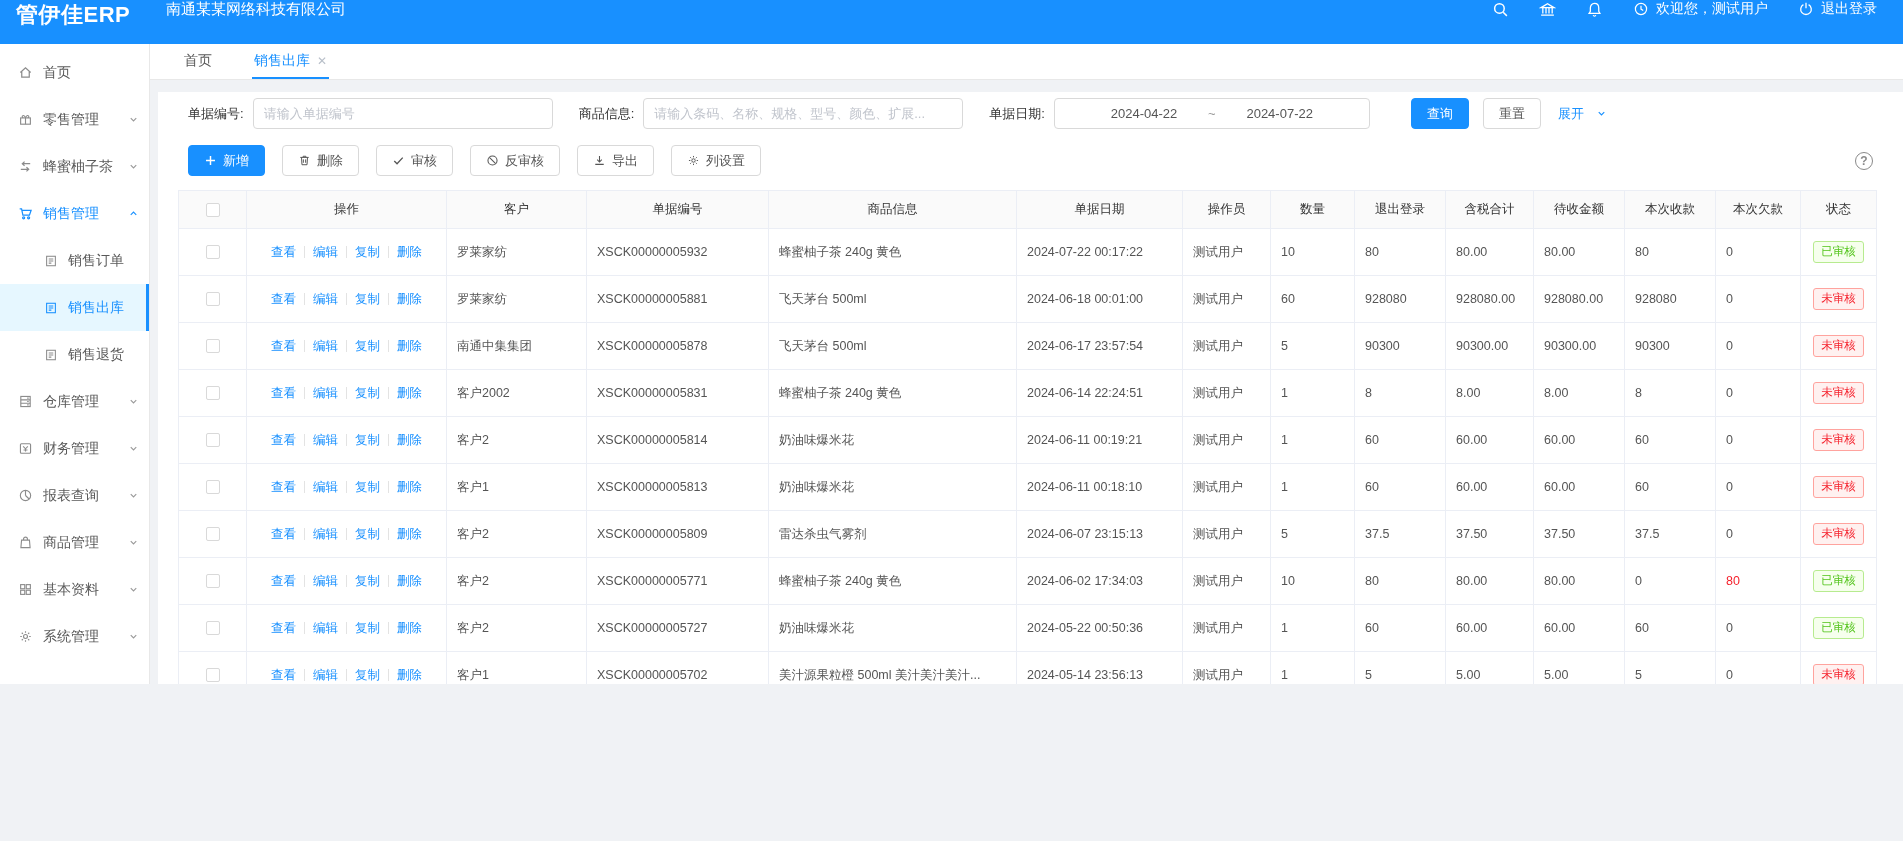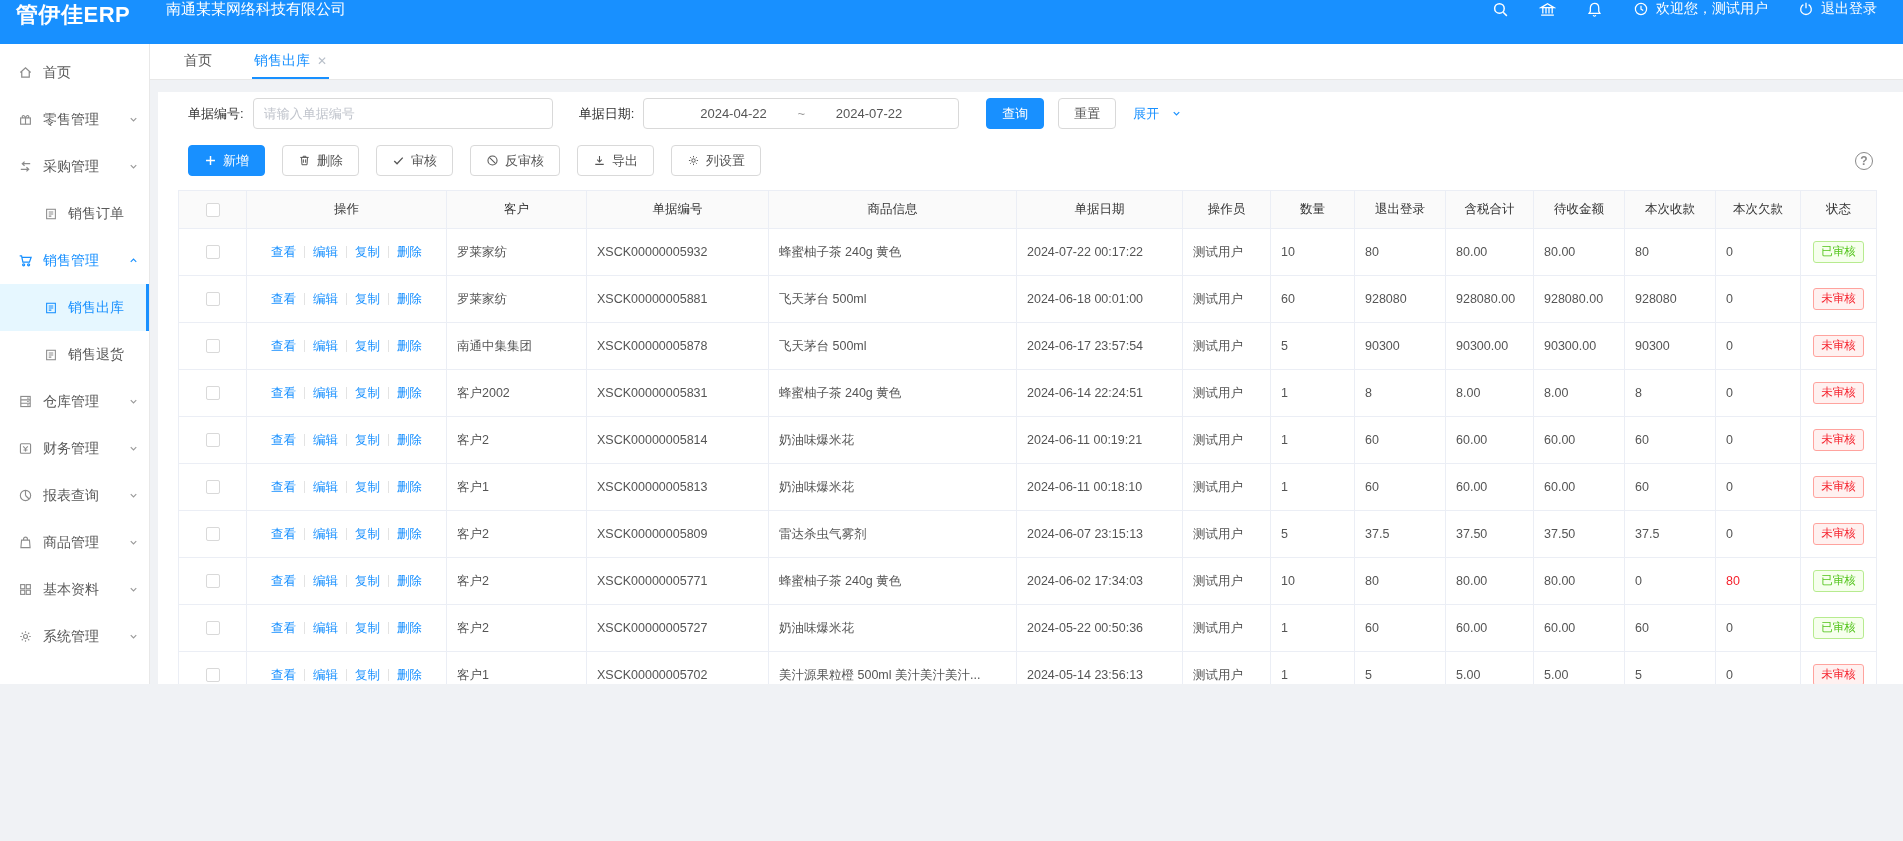--- a/index.html
+++ b/index.html
@@ -143,42 +143,42 @@
         </svg>
       <span>零售管理</span>
       <svg class="icon chev" width="11" height="11" viewBox="0 0 16 16" fill="none" stroke="currentColor" stroke-width="1.6">
           <path d="M4 6l4 4 4-4"></path>
         </svg>
     </div>
     <div class="side-item">
       <svg class="icon side-icon" width="15" height="15" viewBox="0 0 16 16" fill="none" stroke="currentColor" stroke-width="1.3">
           <path d="M13 5H4.8M7 2.8 4.6 5 7 7.2M3 11h8.2M9 8.8 11.4 11 9 13.2"></path>
         </svg>
-      <span>采购管理</span>
-      <svg class="icon chev" width="11" height="11" viewBox="0 0 16 16" fill="none" stroke="currentColor" stroke-width="1.6">
-          <path d="M4 6l4 4 4-4"></path>
-        </svg>
-    </div>
-    <div class="side-item sub">
-      <svg class="icon side-icon" width="14" height="14" viewBox="0 0 16 16" fill="none" stroke="currentColor" stroke-width="1.2">
-          <rect x="3" y="2.6" width="10" height="10.8"></rect>
-          <path d="M5.4 5.6h5.2M5.4 8h5.2M5.4 10.4h3"></path>
-        </svg>
-      <span>销售订单</span>
+      <span>蜂蜜柚子茶</span>
+      <svg class="icon chev" width="11" height="11" viewBox="0 0 16 16" fill="none" stroke="currentColor" stroke-width="1.6">
+          <path d="M4 6l4 4 4-4"></path>
+        </svg>
     </div>
     <div class="side-item parent-active">
       <svg class="icon side-icon" width="15" height="15" viewBox="0 0 16 16" fill="none" stroke="currentColor" stroke-width="1.3">
           <path d="M1.8 3h2l1.4 6.8h7L14 4.6H4.5"></path>
           <circle cx="6" cy="12.6" r="1.1"></circle>
           <circle cx="11.3" cy="12.6" r="1.1"></circle>
         </svg>
       <span>销售管理</span>
       <svg class="icon chev" width="11" height="11" viewBox="0 0 16 16" fill="none" stroke="currentColor" stroke-width="1.6">
           <path d="M4 10l4-4 4 4"></path>
         </svg>
+    </div>
+    <div class="side-item sub">
+      <svg class="icon side-icon" width="14" height="14" viewBox="0 0 16 16" fill="none" stroke="currentColor" stroke-width="1.2">
+          <rect x="3" y="2.6" width="10" height="10.8"></rect>
+          <path d="M5.4 5.6h5.2M5.4 8h5.2M5.4 10.4h3"></path>
+        </svg>
+      <span>销售订单</span>
     </div>
     <div class="side-item sub active">
       <svg class="icon side-icon" width="14" height="14" viewBox="0 0 16 16" fill="none" stroke="currentColor" stroke-width="1.2">
           <rect x="3" y="2.6" width="10" height="10.8"></rect>
           <path d="M5.4 5.6h5.2M5.4 8h5.2M5.4 10.4h3"></path>
         </svg>
       <span>销售出库</span>
     </div>
     <div class="side-item sub">
       <svg class="icon side-icon" width="14" height="14" viewBox="0 0 16 16" fill="none" stroke="currentColor" stroke-width="1.2">
@@ -263,21 +263,25 @@
     </div>
 
     <div class="content-wrap">
       <div class="panel">
 
         <div class="filter-row">
           <div class="f-group">
             <span class="f-label">单据编号:</span>
             <input class="f-input doc-input" placeholder="请输入单据编号" style="">
           </div>
-          <div class="f-group" style="margin-right:27px;">
+          <div class="f-group">
+            <span class="f-label">商品信息:</span>
+            <input class="f-input product-input" placeholder="请输入条码、名称、规格、型号、颜色、扩展..." style="">
+          </div>
+          <div class="f-group" style="margin-right:41px;">
             <span class="f-label">单据日期:</span>
             <div class="date-box">
               <input value="2024-04-22" style="">
               <span class="date-sep">~</span>
               <input value="2024-07-22" style="">
             </div>
           </div>
           <button class="btn primary search-btn">查询</button>
           <button class="btn reset-btn">重置</button>
           <span class="expand-link">

